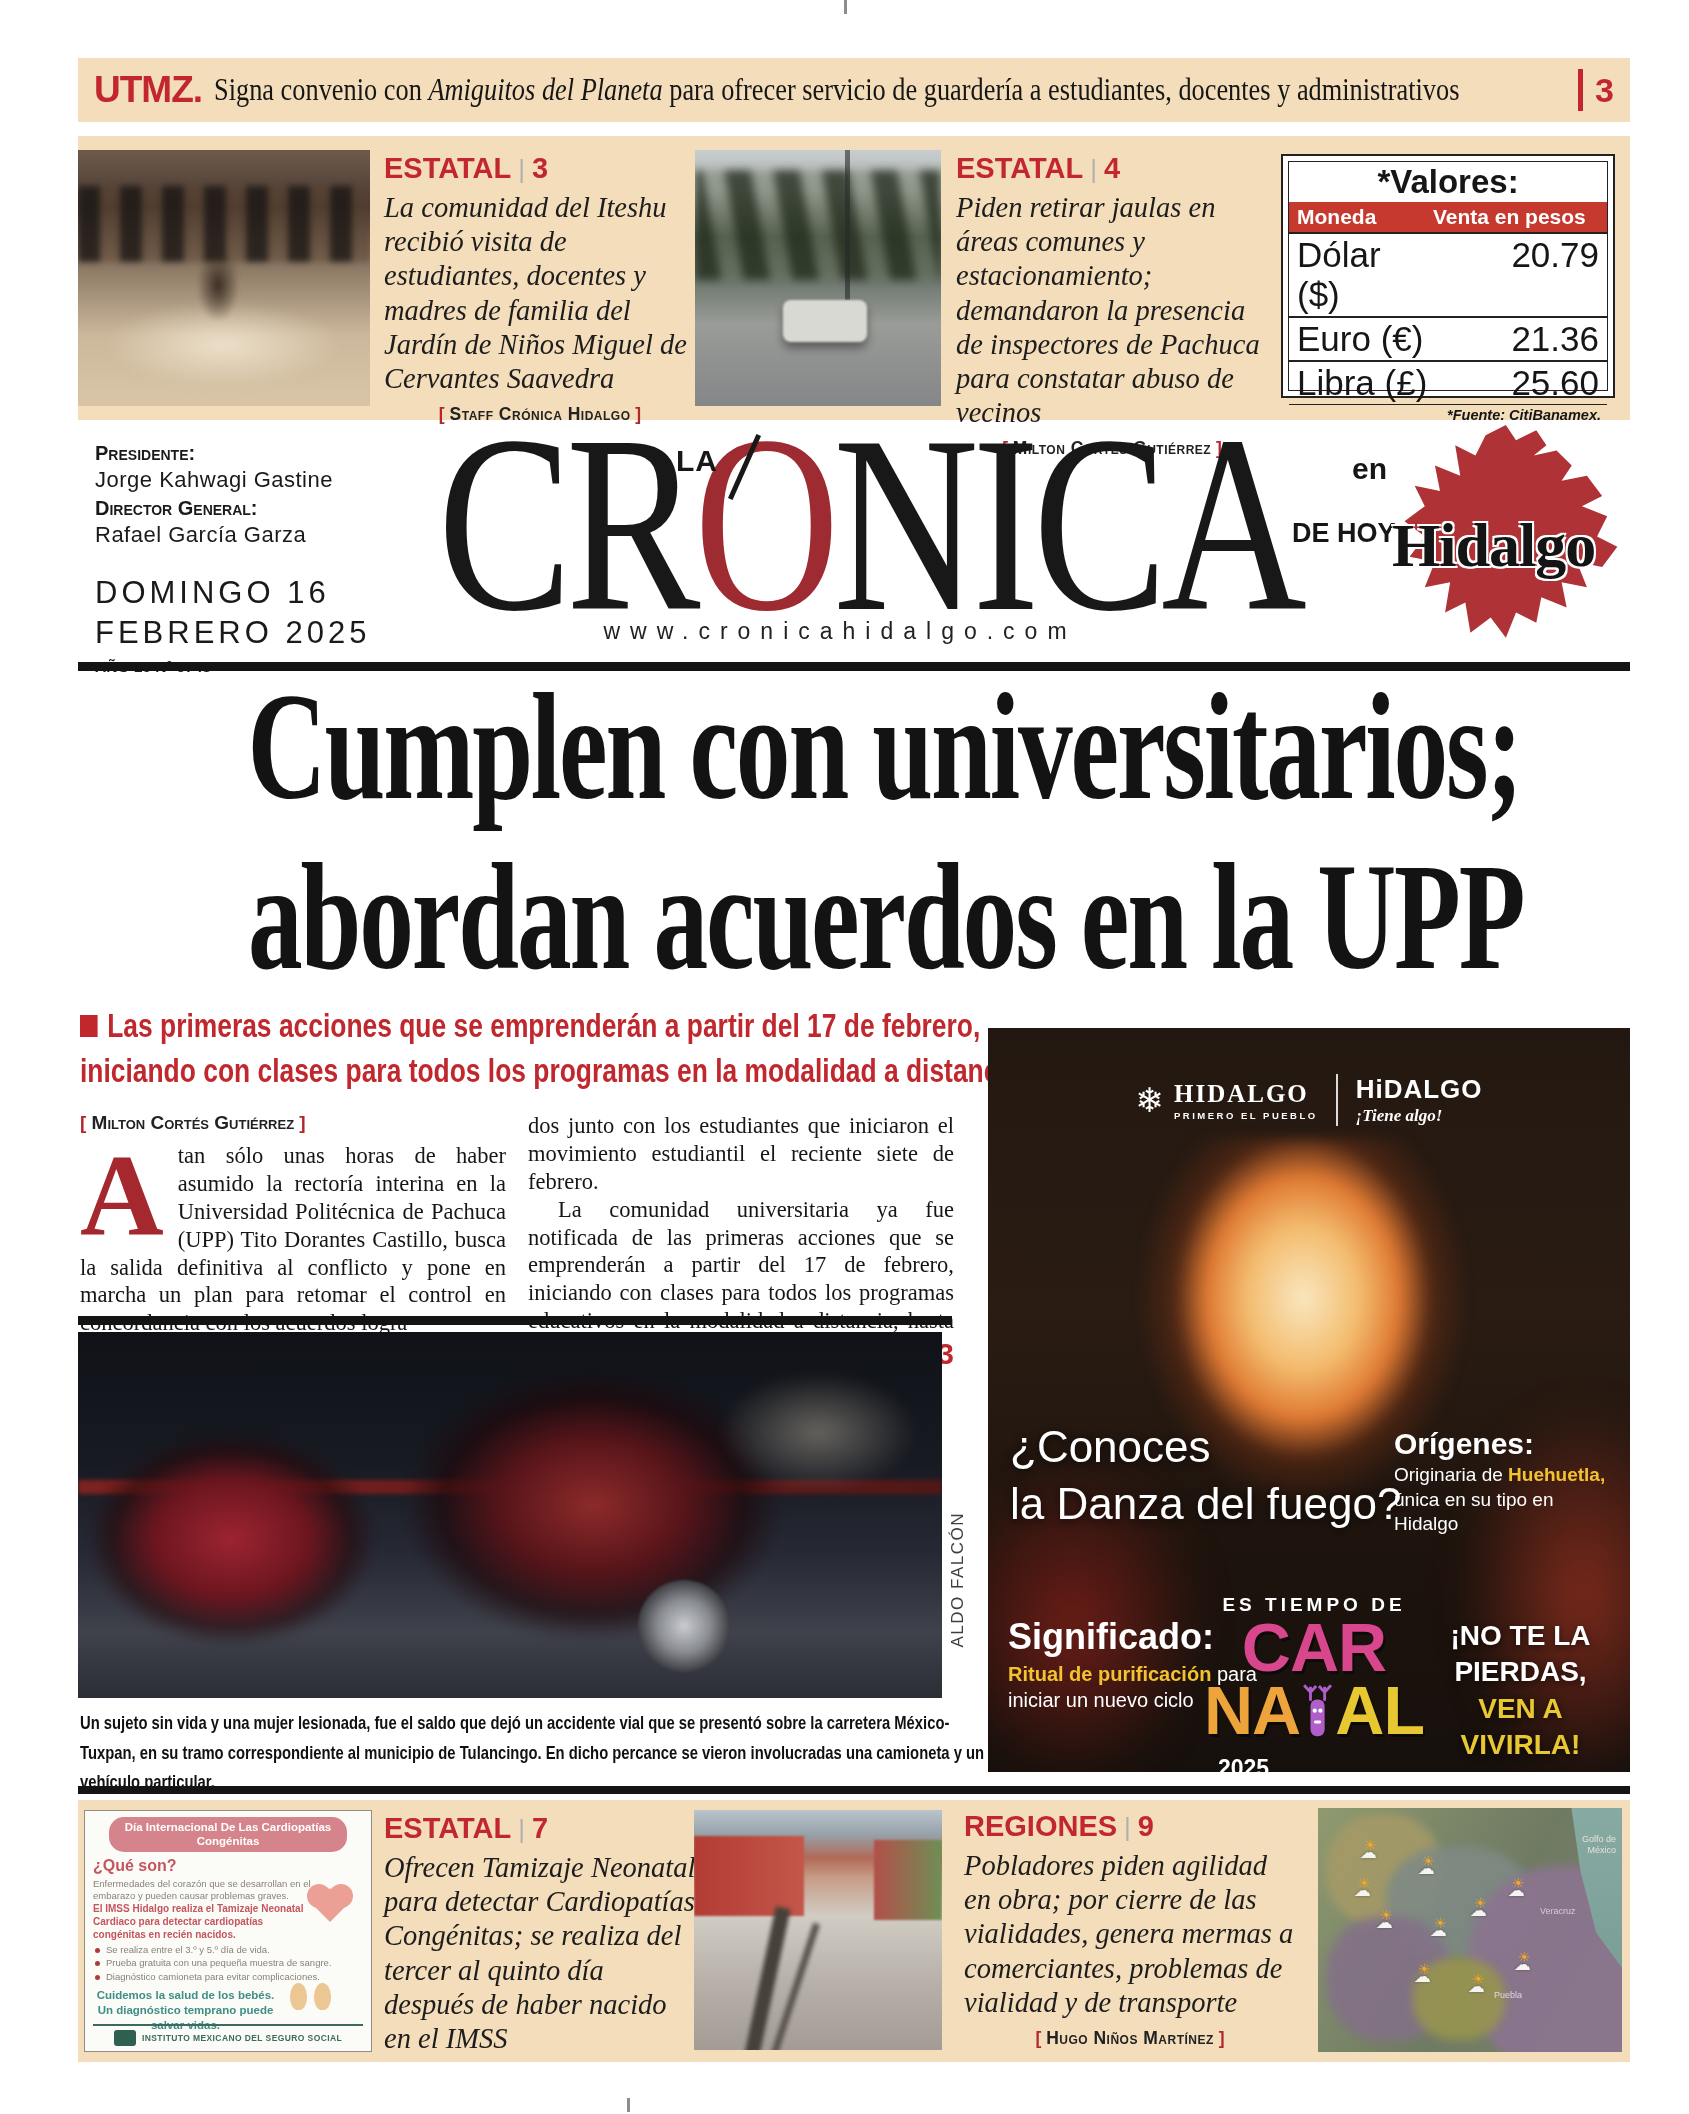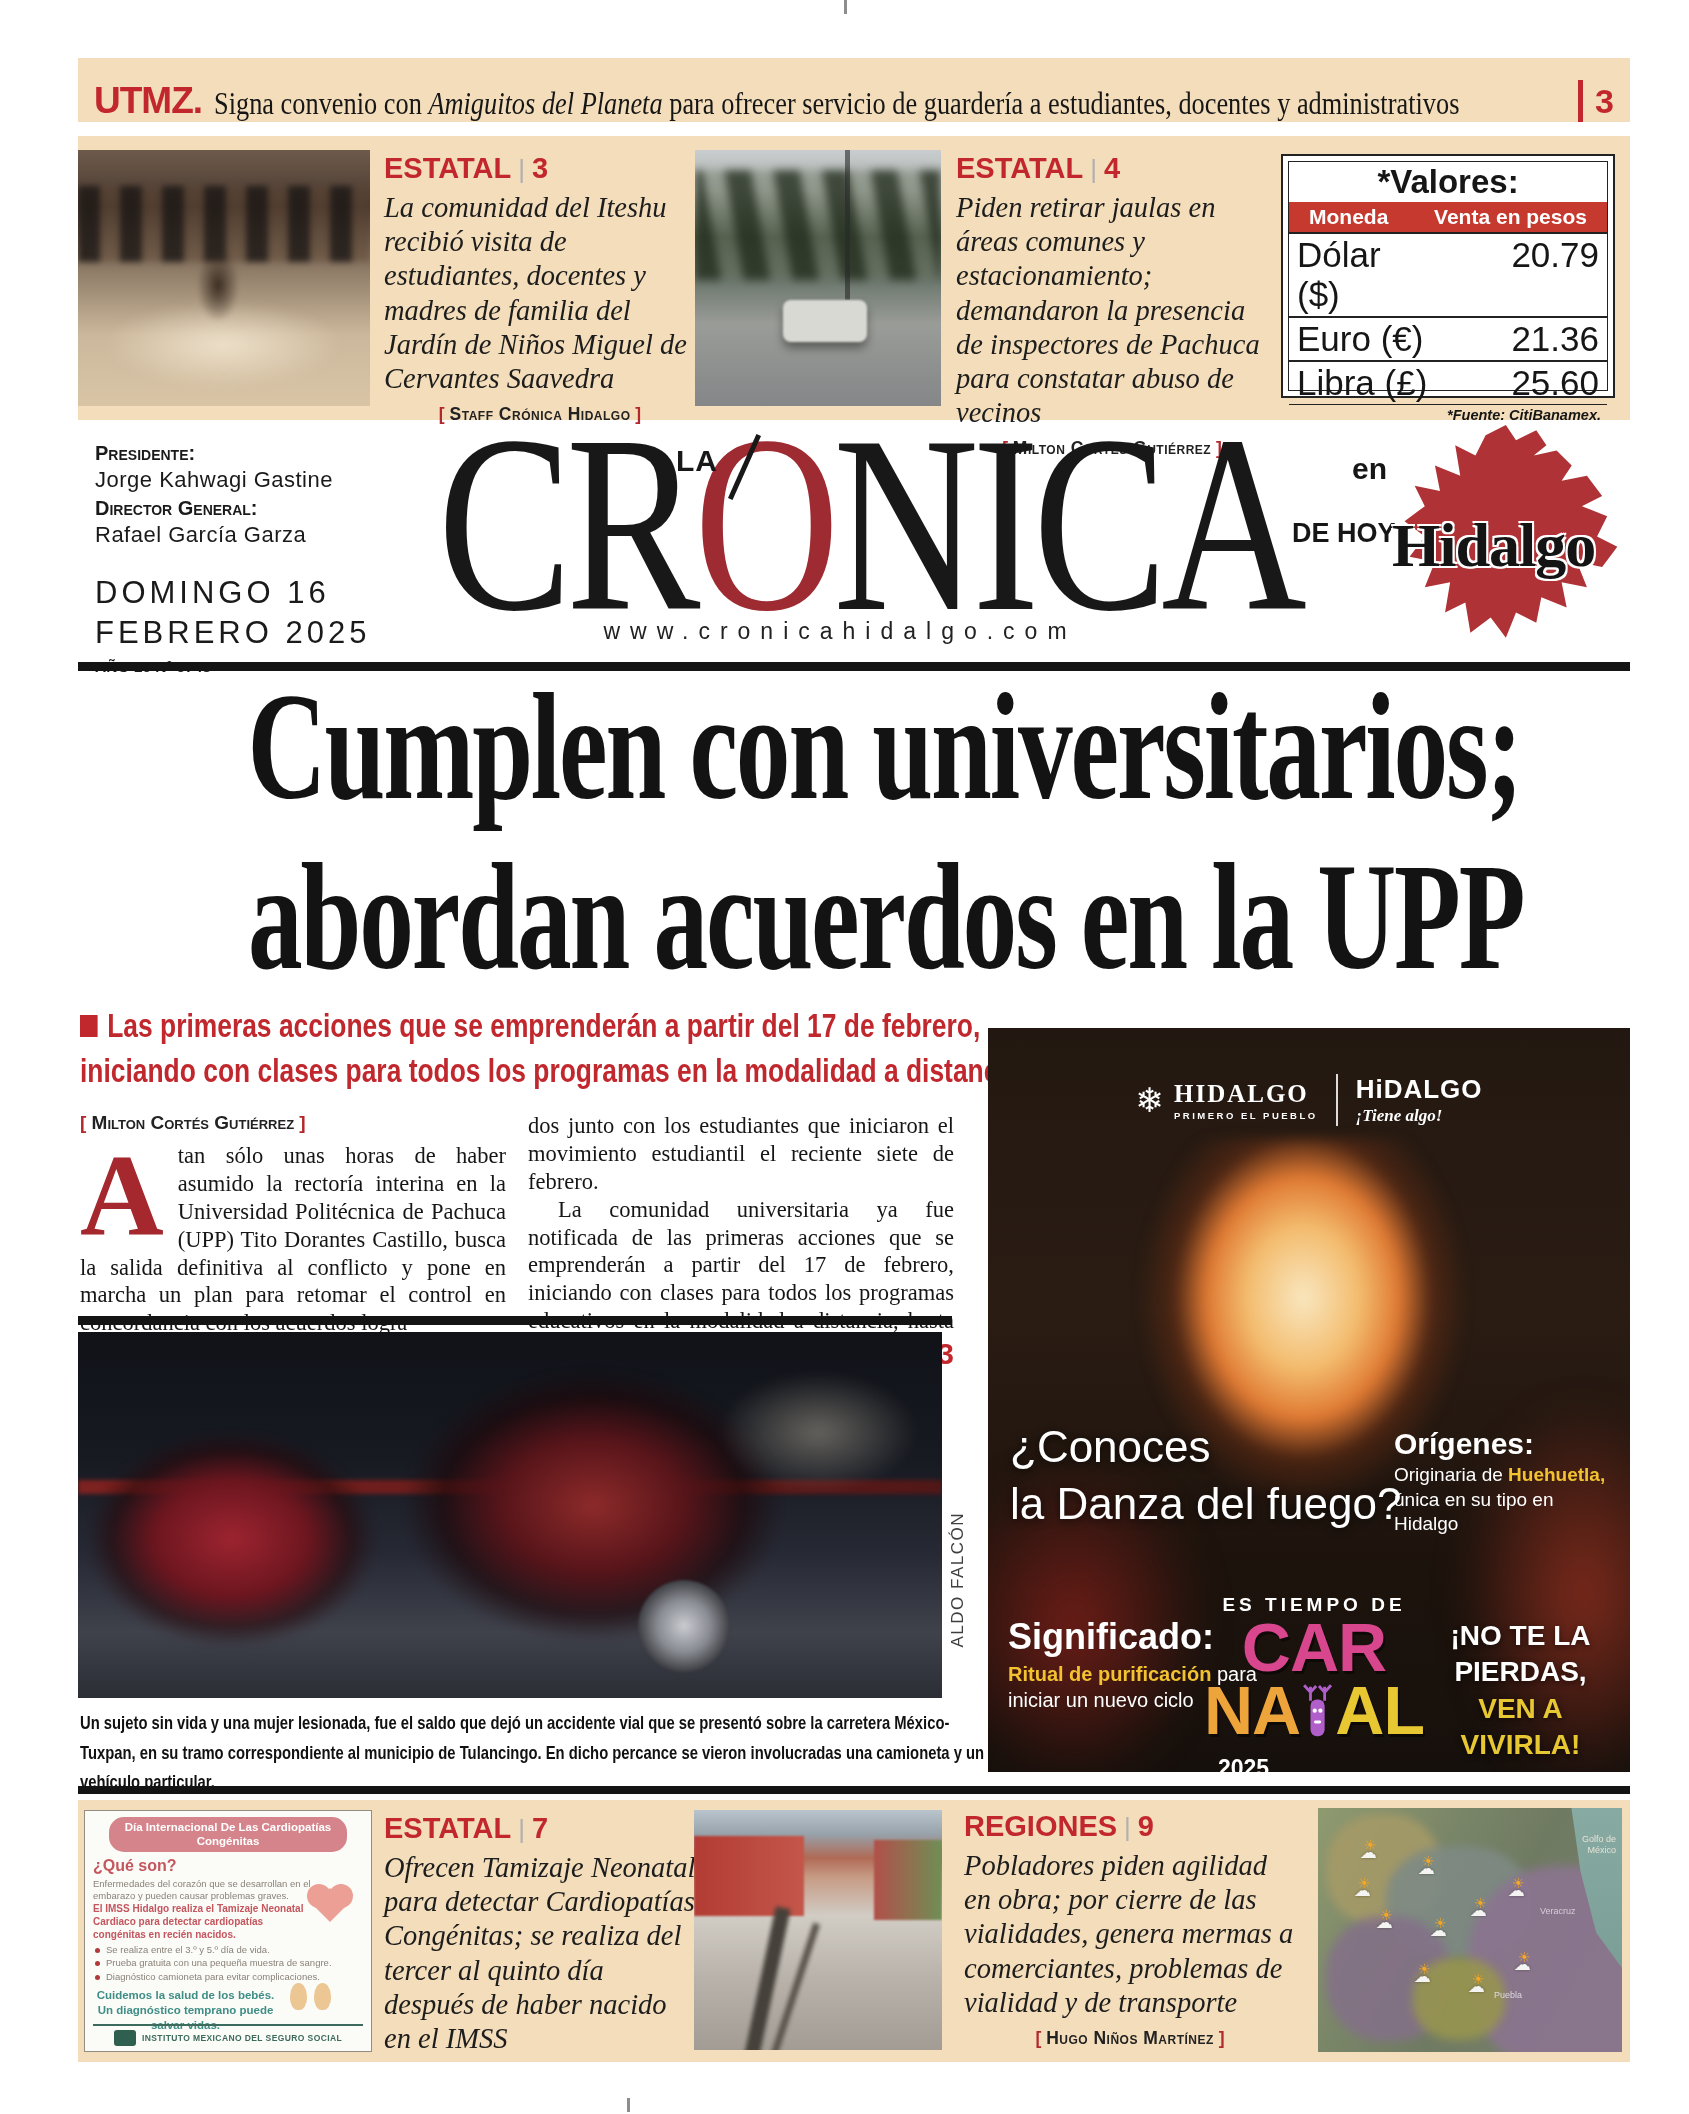--- a/index.html
+++ b/index.html
@@ -3,21 +3,21 @@
 <meta charset="utf-8">
 <style>
 *{margin:0;padding:0;box-sizing:border-box}
 html,body{width:1689px;height:2114px;overflow:hidden;background:#fff}
 .page{position:relative;width:1689px;height:2114px;background:#fff;font-family:"Liberation Serif",serif;color:#161616}
 .tick{position:absolute;width:3px;height:14px;background:#8d8d8d}
 #tick-top{left:844px;top:0}
 #tick-bottom{left:627px;top:2098px}
 
 
-.banner{position:absolute;left:78px;top:58px;width:1552px;height:64px;background:#f3ddba;display:flex;align-items:flex-end;padding:0 16px}
+.banner{position:absolute;left:78px;top:58px;width:1552px;height:64px;background:#f3ddba;display:flex;align-items:center;padding:0 16px}
 .banner-tag{font:800 37px "Liberation Sans",sans-serif;color:#c1272d;margin-right:12px;letter-spacing:-1px;white-space:nowrap}
 .banner-text{width:1280px;overflow:visible;white-space:nowrap}
 .banner-scale{display:inline-block;transform:scaleX(.85);transform-origin:left;font-size:31px;color:#161616;white-space:nowrap}
 .banner-scale .em{font-style:italic}
 .banner-right{margin-left:auto;display:flex;align-items:center;gap:12px}
 .banner-bar{width:5px;height:42px;background:#c1272d}
 .banner-page{font:700 34px "Liberation Sans",sans-serif;color:#c1272d}
 
 
 .topstrip{position:absolute;left:78px;top:136px;width:1552px;height:284px;background:#f3ddba}
@@ -51,21 +51,21 @@
 .kicker .div{color:#b0b0b0;font-weight:400;margin:0 7px;font-size:26px}
 .shead{font-style:italic;font-size:28.5px;line-height:1.2;color:#1d1d1d;margin-top:6px}
 .sbyline{text-align:center;margin-top:8px;font:700 17.5px "Liberation Sans",sans-serif;color:#222}
 .sbyline .nm{font-variant:small-caps;letter-spacing:.5px}
 .bk{color:#b3282d;font-weight:700}
 
 
 #valores{position:absolute;left:1203px;top:18px;width:334px;height:244px;background:#fff;border:2px solid #222;padding:5px}
 .val-inner{border:1.5px solid #222;height:100%;display:flex;flex-direction:column;font-family:"Liberation Sans",sans-serif}
 .val-title{text-align:center;font-weight:700;font-size:33px;padding:1px 0}
-.val-head{display:flex;background:#c5392f;color:#fff;font-weight:700;font-size:21px;padding:3px 20px}
+.val-head{display:flex;background:#c5392f;color:#fff;font-weight:700;font-size:21px;padding:3px 8px}
 .val-head .c1{width:45%}.val-head .c2{width:55%;}
 .val-row{display:flex;border-top:2px solid #222;font-size:35px;padding:1px 8px;align-items:baseline;flex:1}
 .val-row .c1{width:45%}.val-row .c2{width:55%;text-align:right}
 .val-src{border-top:1.5px solid #222;text-align:right;font-weight:700;font-style:italic;font-size:14.5px;padding:2px 6px}
 
 
 .info{position:absolute;left:95px;top:440px;font-family:"Liberation Sans",sans-serif;color:#1a1a1a}
 .info .lbl{font-weight:700;font-variant:small-caps;font-size:20px;line-height:1.3}
 .info .nm{font-size:22px;font-weight:500;letter-spacing:.5px;line-height:1.3}
 .info .date{font-weight:400;font-size:31px;letter-spacing:4px;line-height:1.3}

